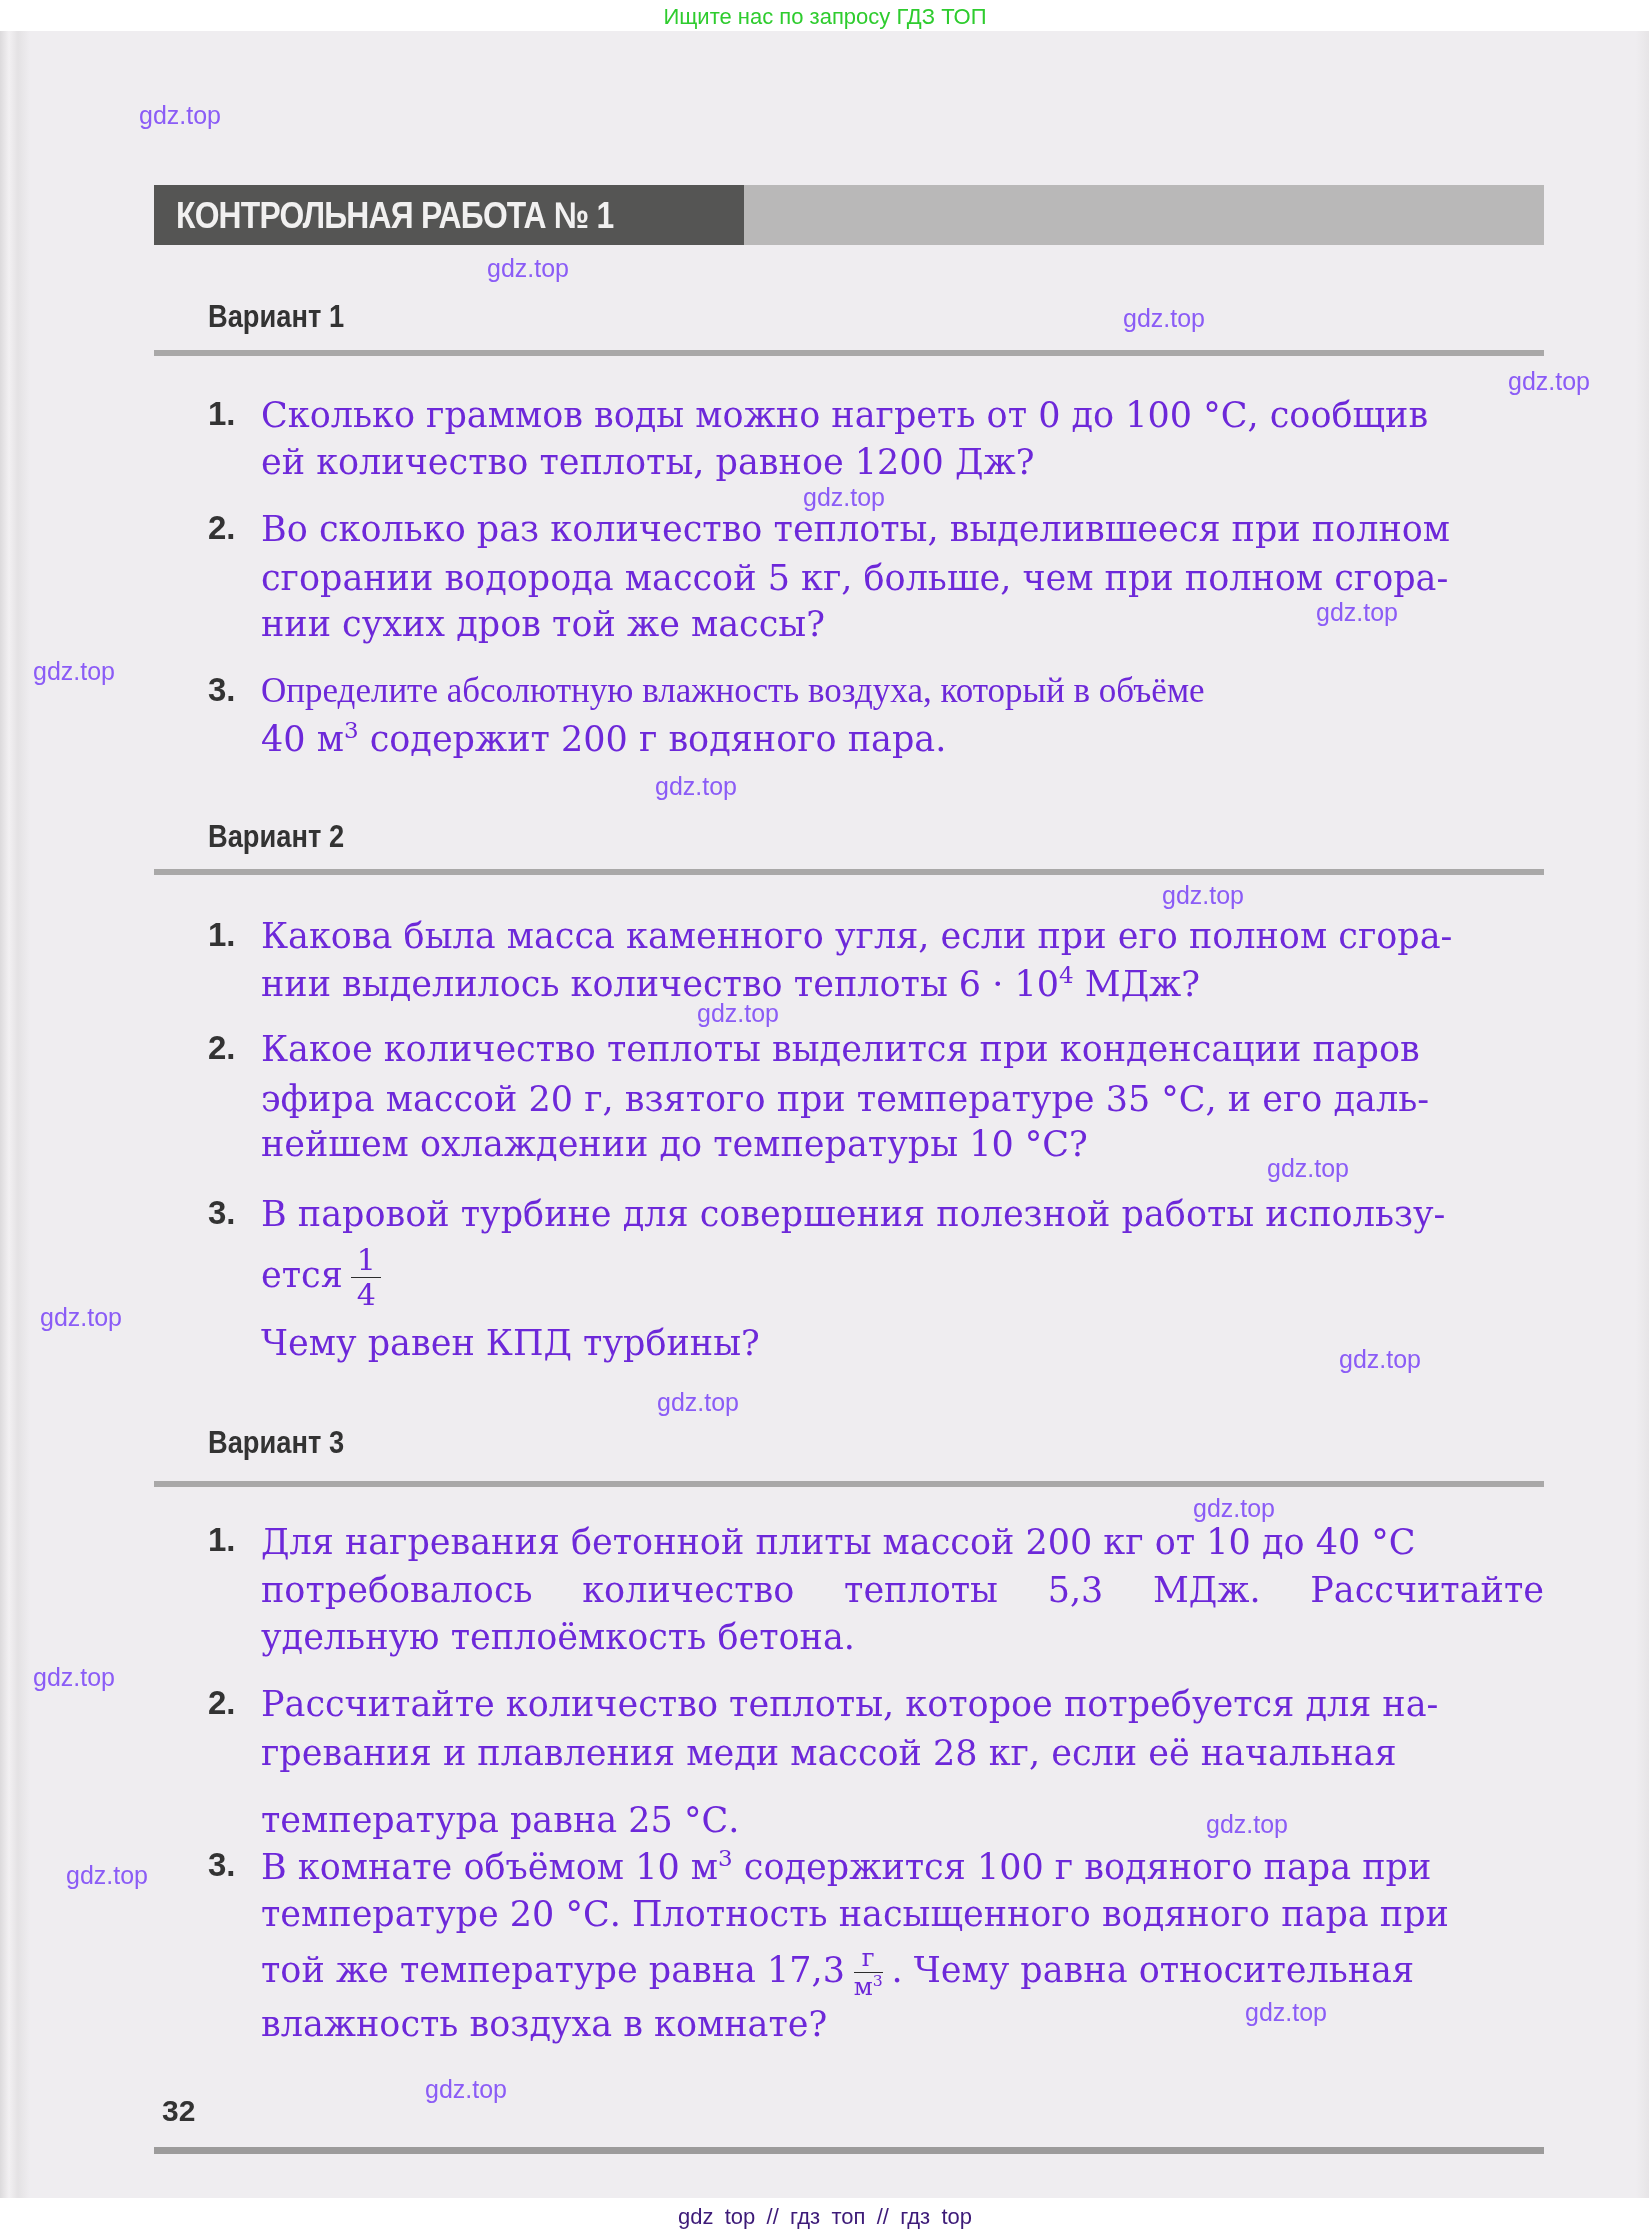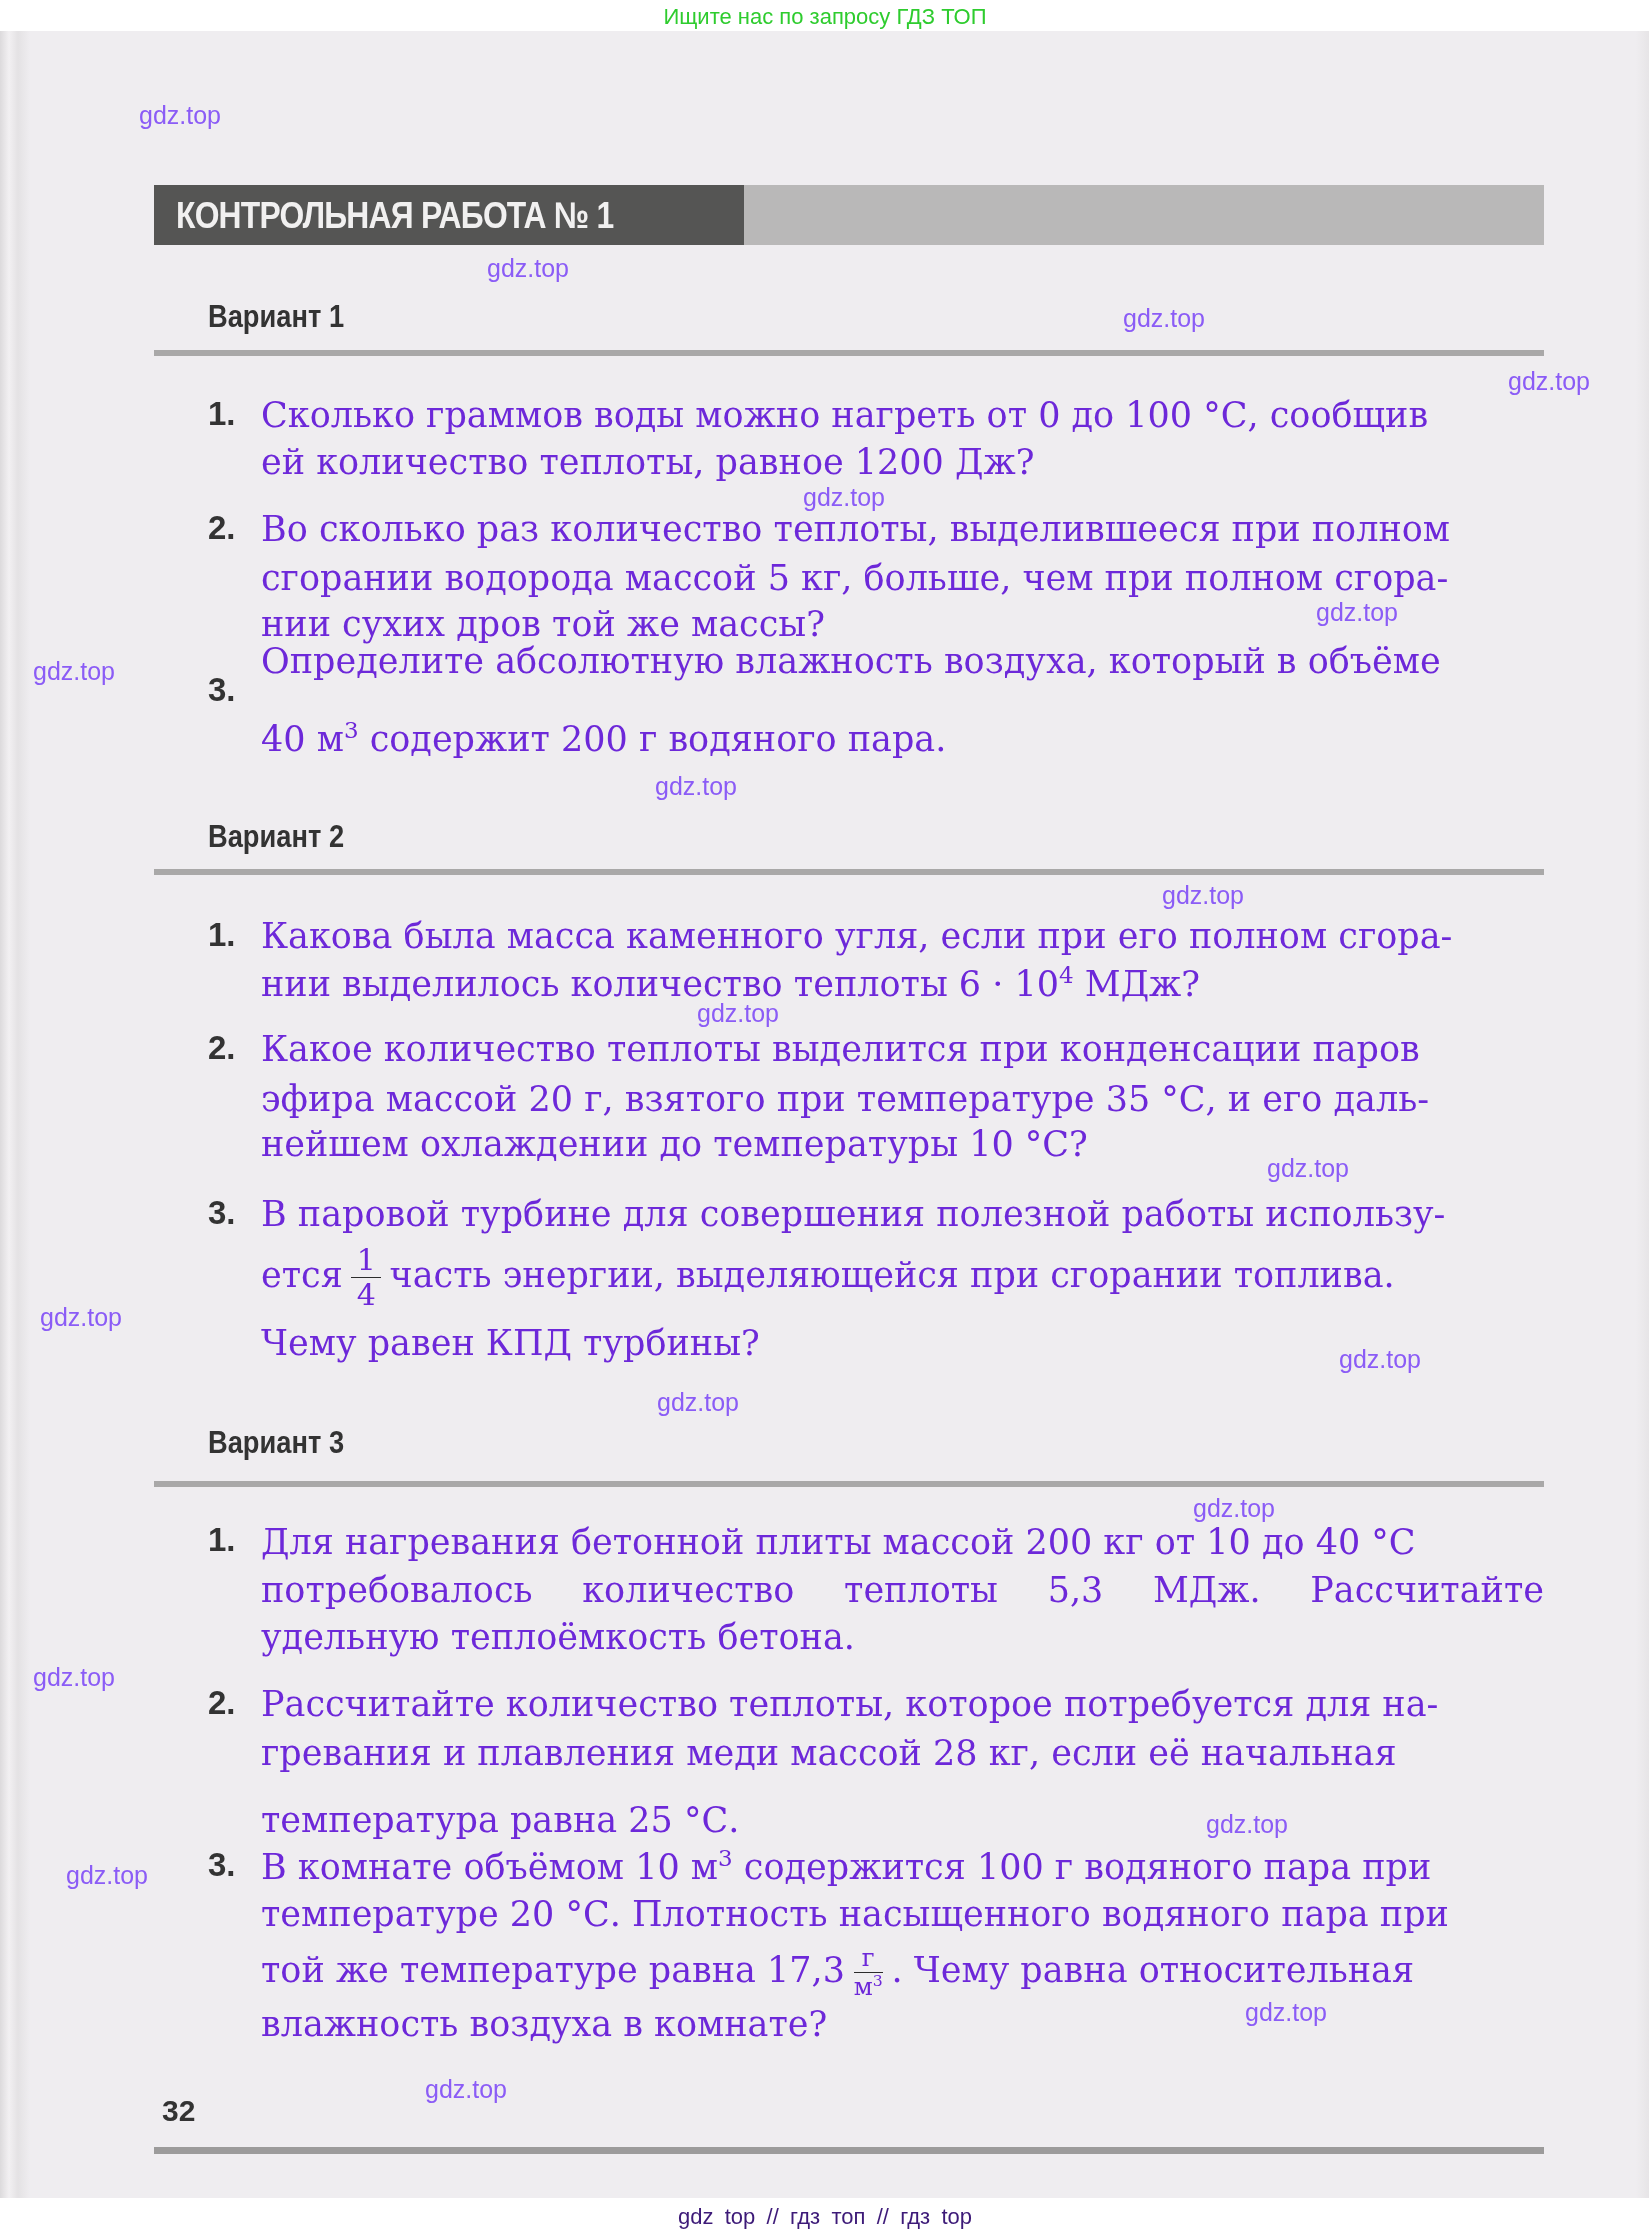--- a/index.html
+++ b/index.html
@@ -107,38 +107,38 @@
 <div class="qnum" style="top:395px;">1.</div>
 <div class="line" style="top:394px;">Сколько граммов воды можно нагреть от 0 до 100 °С, сообщив</div>
 <div class="line" style="top:441px;">ей количество теплоты, равное 1200 Дж?</div>
 
 <div class="qnum" style="top:509px;">2.</div>
 <div class="line" style="top:508px;">Во сколько раз количество теплоты, выделившееся при полном</div>
 <div class="line" style="top:557px;">сгорании водорода массой 5 кг, больше, чем при полном сгора-</div>
 <div class="line" style="top:603px;">нии сухих дров той же массы?</div>
 
 <div class="qnum" style="top:671px;">3.</div>
-<div class="line" style="top:640px;">Определите абсолютную влажность воздуха, который в объёме</div>
+<div class="line" style="top:670px;font-family:Liberation Serif, serif;">Определите абсолютную влажность воздуха, который в объёме</div>
 <div class="line" style="top:718px;"><span>40 м</span><sup>3</sup><span> содержит 200 г водяного пара.</span></div>
 
 <div class="variant-title" style="top:819px;">Вариант 2</div>
 <div class="rule" style="top:869px;"></div>
 
 <div class="qnum" style="top:916px;">1.</div>
 <div class="line" style="top:915px;">Какова была масса каменного угля, если при его полном сгора-</div>
 <div class="line" style="top:963px;"><span>нии выделилось количество теплоты 6 · 10</span><sup>4</sup><span> МДж?</span></div>
 
 <div class="qnum" style="top:1029px;">2.</div>
 <div class="line" style="top:1028px;">Какое количество теплоты выделится при конденсации паров</div>
 <div class="line" style="top:1078px;">эфира массой 20 г, взятого при температуре 35 °С, и его даль-</div>
 <div class="line" style="top:1123px;">нейшем охлаждении до температуры 10 °С?</div>
 
 <div class="qnum" style="top:1194px;">3.</div>
 <div class="line" style="top:1193px;">В паровой турбине для совершения полезной работы использу-</div>
-<div class="line" style="top:1244px; height:63px; line-height:63px;"><span>ется</span><span class="frac"><span class="num">1</span><span class="den">4</span></span><span>часть энергии, выделяющейся при сгорании топлива.</span></div>
+<div class="line" style="top:1244px; height:63px; line-height:63px;"><span>ется</span><span class="frac"><span class="num">1</span><span class="den">4</span></span></div>
 <div class="line" style="top:1322px;">Чему равен КПД турбины?</div>
 
 <div class="variant-title" style="top:1425px;">Вариант 3</div>
 <div class="rule" style="top:1481px;"></div>
 
 <div class="qnum" style="top:1521px;">1.</div>
 <div class="line" style="top:1521px;">Для нагревания бетонной плиты массой 200 кг от 10 до 40 °С</div>
 <div class="line justify" style="top:1569px;">потребовалось количество теплоты 5,3 МДж. Рассчитайте</div>
 <div class="line" style="top:1616px;">удельную теплоёмкость бетона.</div>
 

